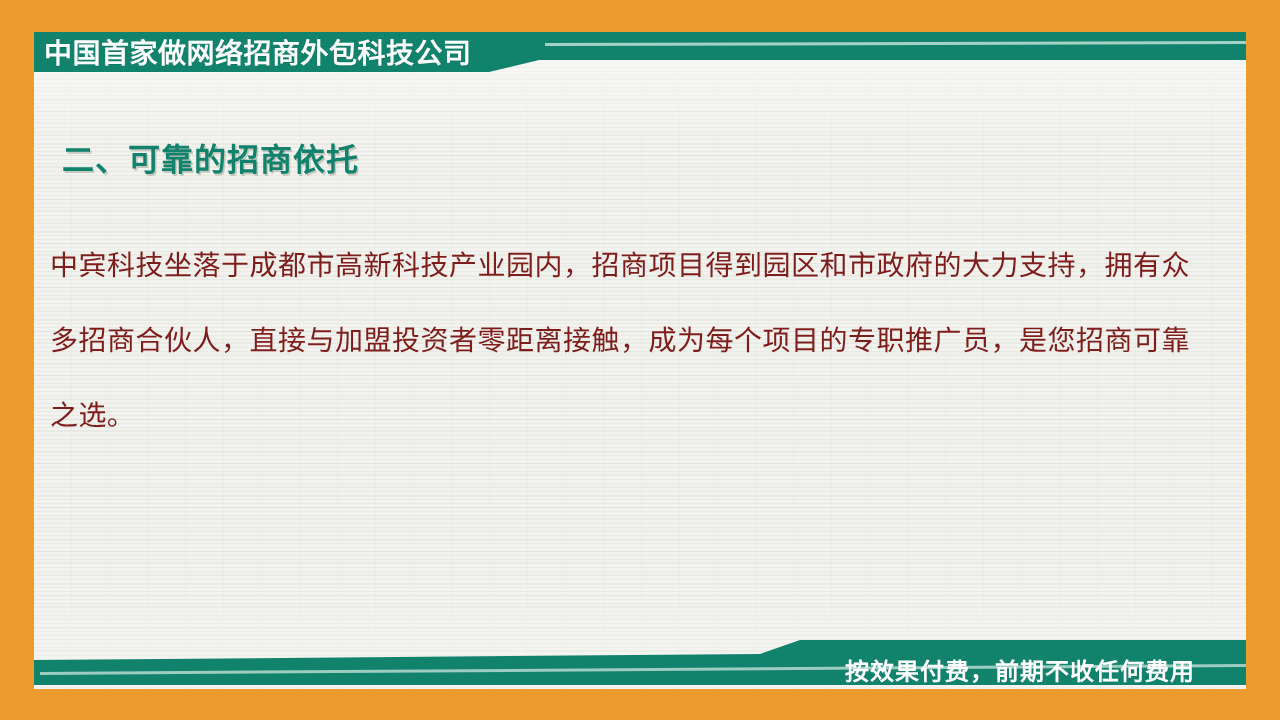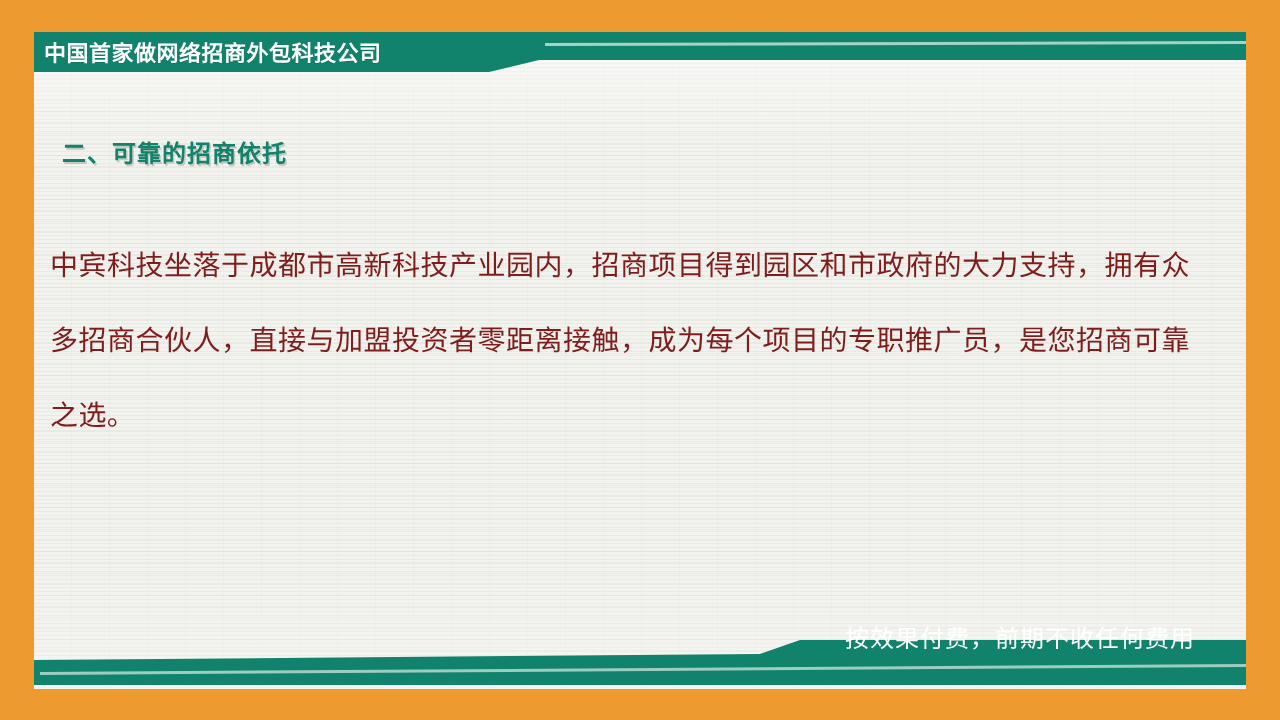--- a/index.html
+++ b/index.html
@@ -92,35 +92,35 @@
     left: 44px;
     top: 32px;
     width: 440px;
     height: 37px;
     display: flex;
     align-items: center;
     z-index: 7;
   }
   .header-title span {
     color: #FFFFFF;
-    font-size: 22px;
+    font-size: 28px;
     font-weight: bold;
     letter-spacing: 0.5px;
     font-family: "DejaVu Sans", "Liberation Sans", sans-serif;
     text-shadow: 0 1px 0 rgba(0,0,0,0.08);
   }
 
   
   .section-title {
     position: absolute;
     left: 62px;
     top: 134px;
     z-index: 6;
     color: #11826C;
-    font-size: 24px;
+    font-size: 32px;
     font-weight: bold;
     letter-spacing: 1px;
     font-family: "DejaVu Sans", "Liberation Sans", sans-serif;
     text-shadow: 1.5px 1.5px 0 rgba(150,150,140,0.45);
     white-space: nowrap;
   }
 
   .body-copy {
     position: absolute;
     left: 50px;
@@ -145,26 +145,27 @@
     width: 1280px;
     height: 60px;
     z-index: 5;
     pointer-events: none;
   }
   .footer-band svg { display: block; }
 
   .footer-text {
     position: absolute;
     left: 845px;
-    top: 619px;
+    top: 650px;
     width: 400px;
     height: 38px;
     display: flex;
-    align-items: flex-start;
+    align-items: center;
     z-index: 7;
+    font-weight: bold;
   }
   .footer-text span {
     color: #FFFFFF;
     font-size: 24px;
     letter-spacing: 1px;
     font-family: "DejaVu Sans", "Liberation Sans", sans-serif;
   }
 </style>
 </head>
 <body>

